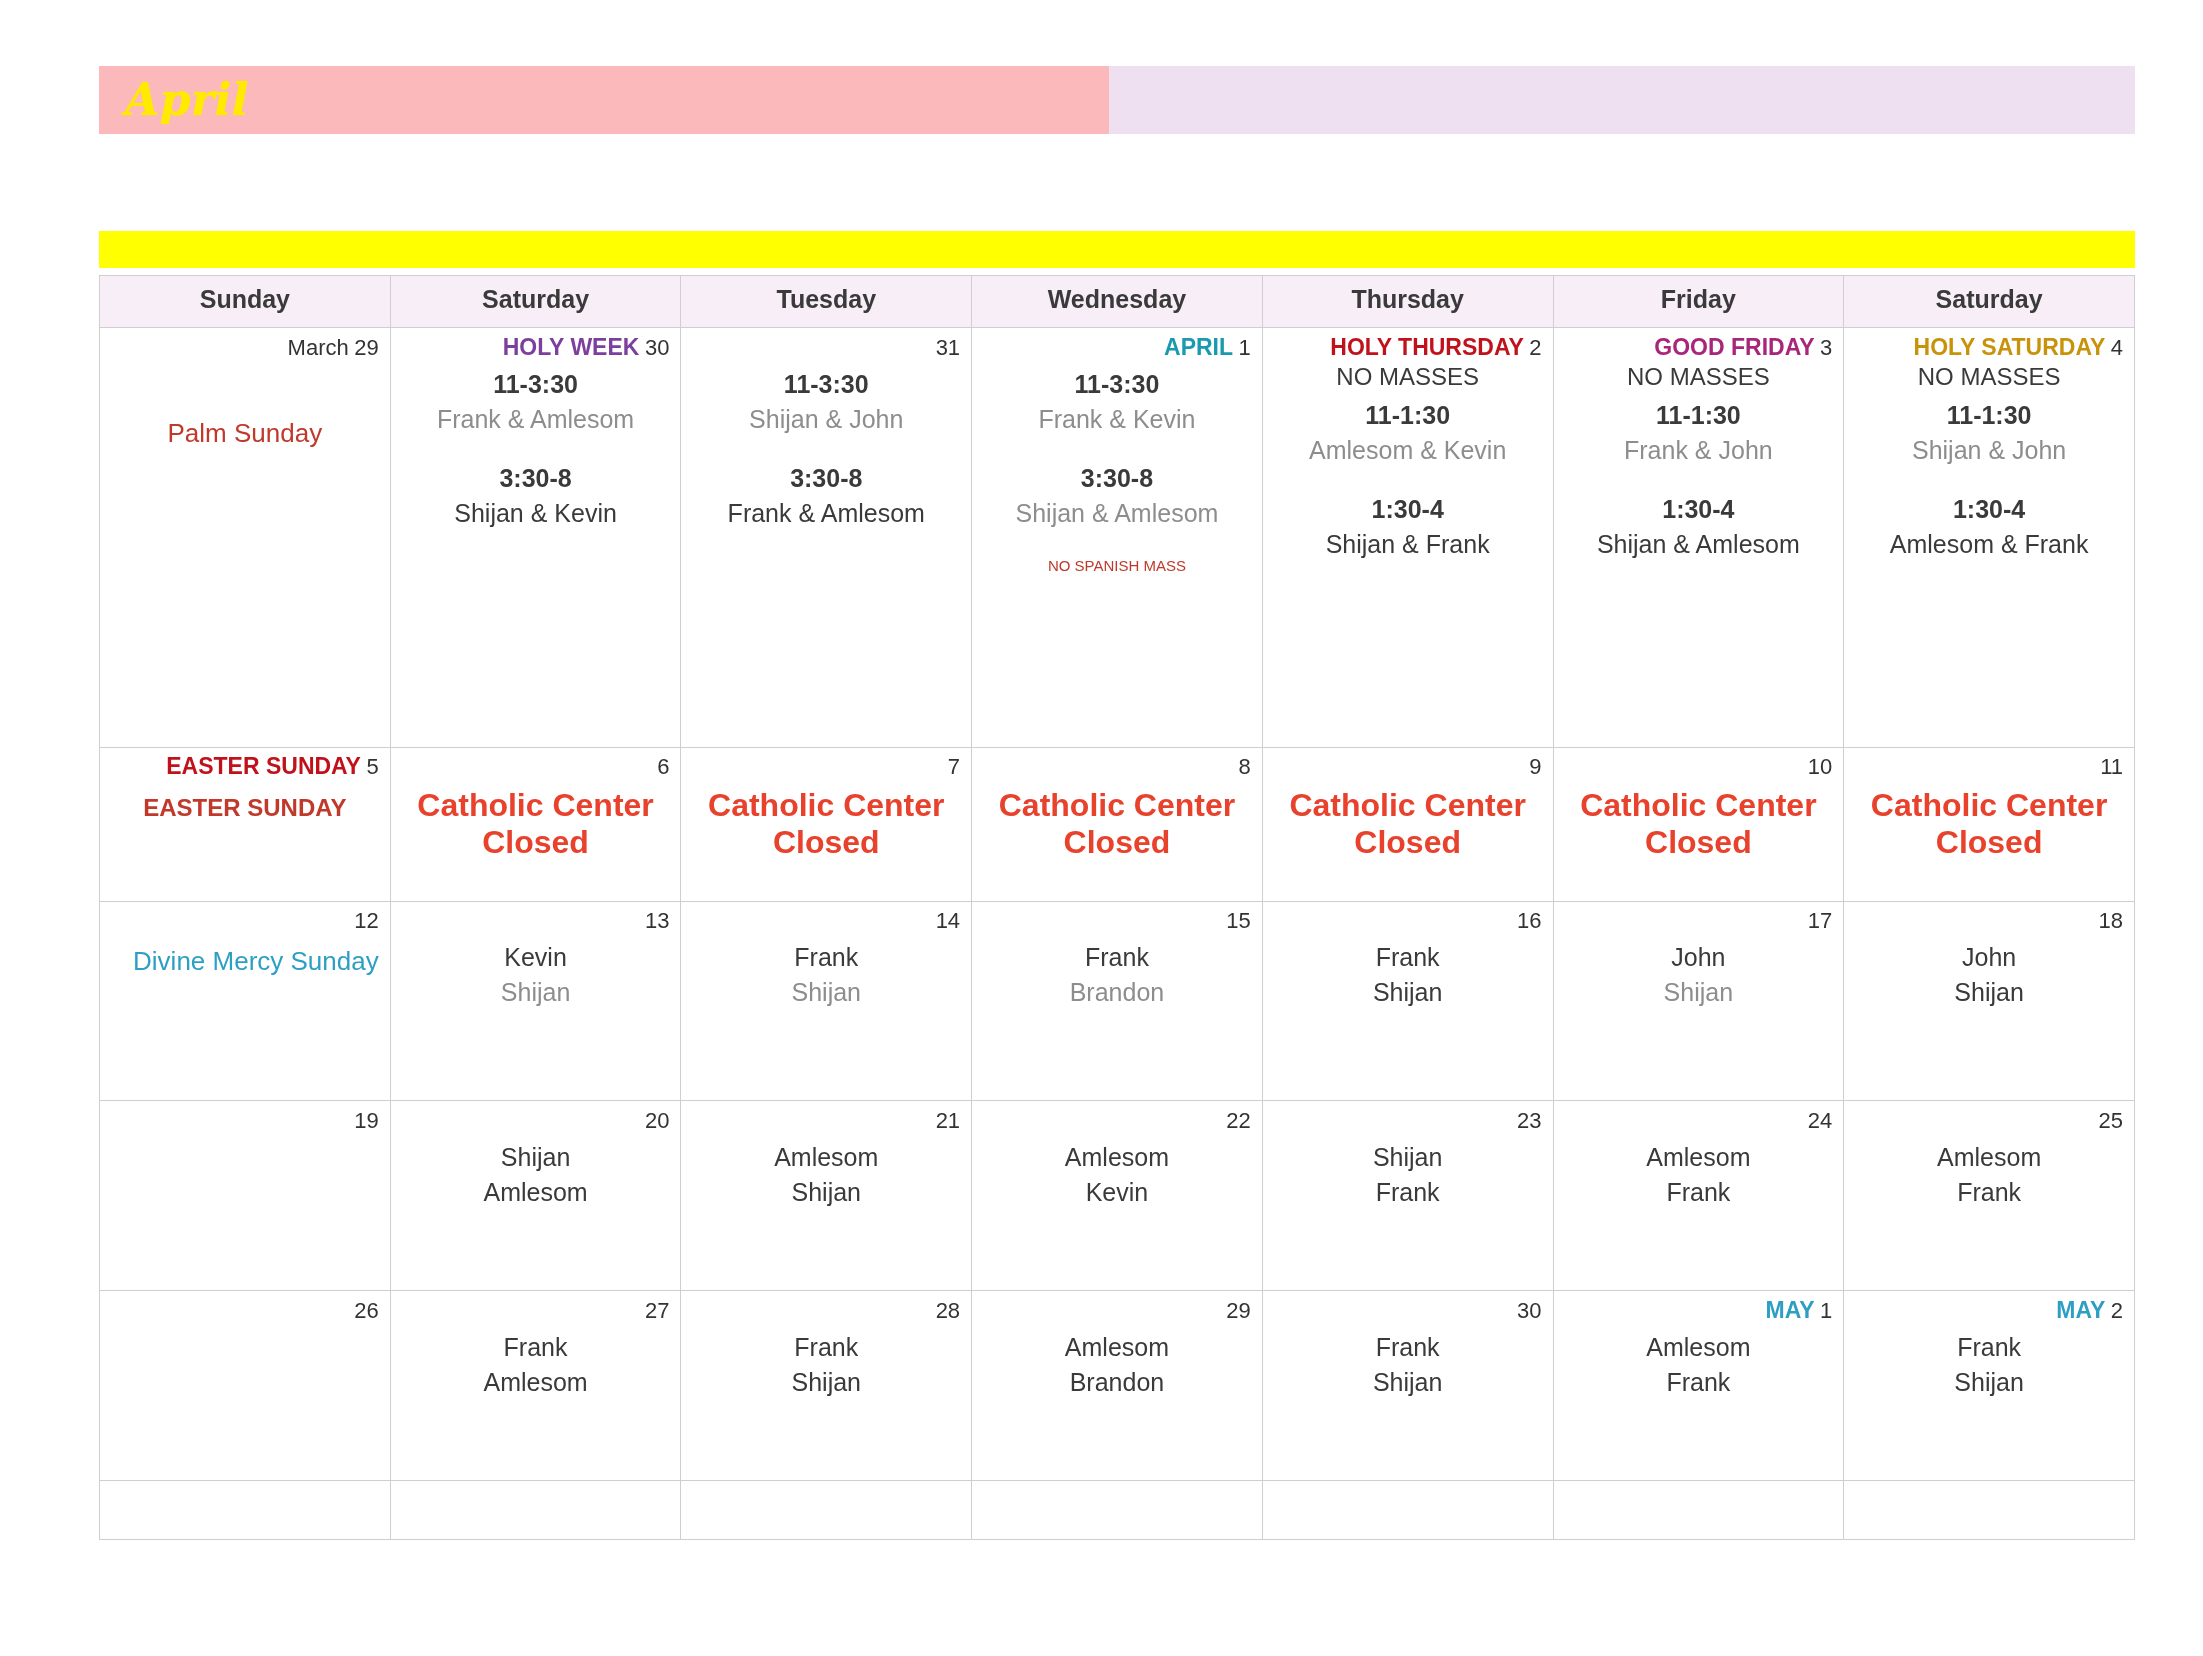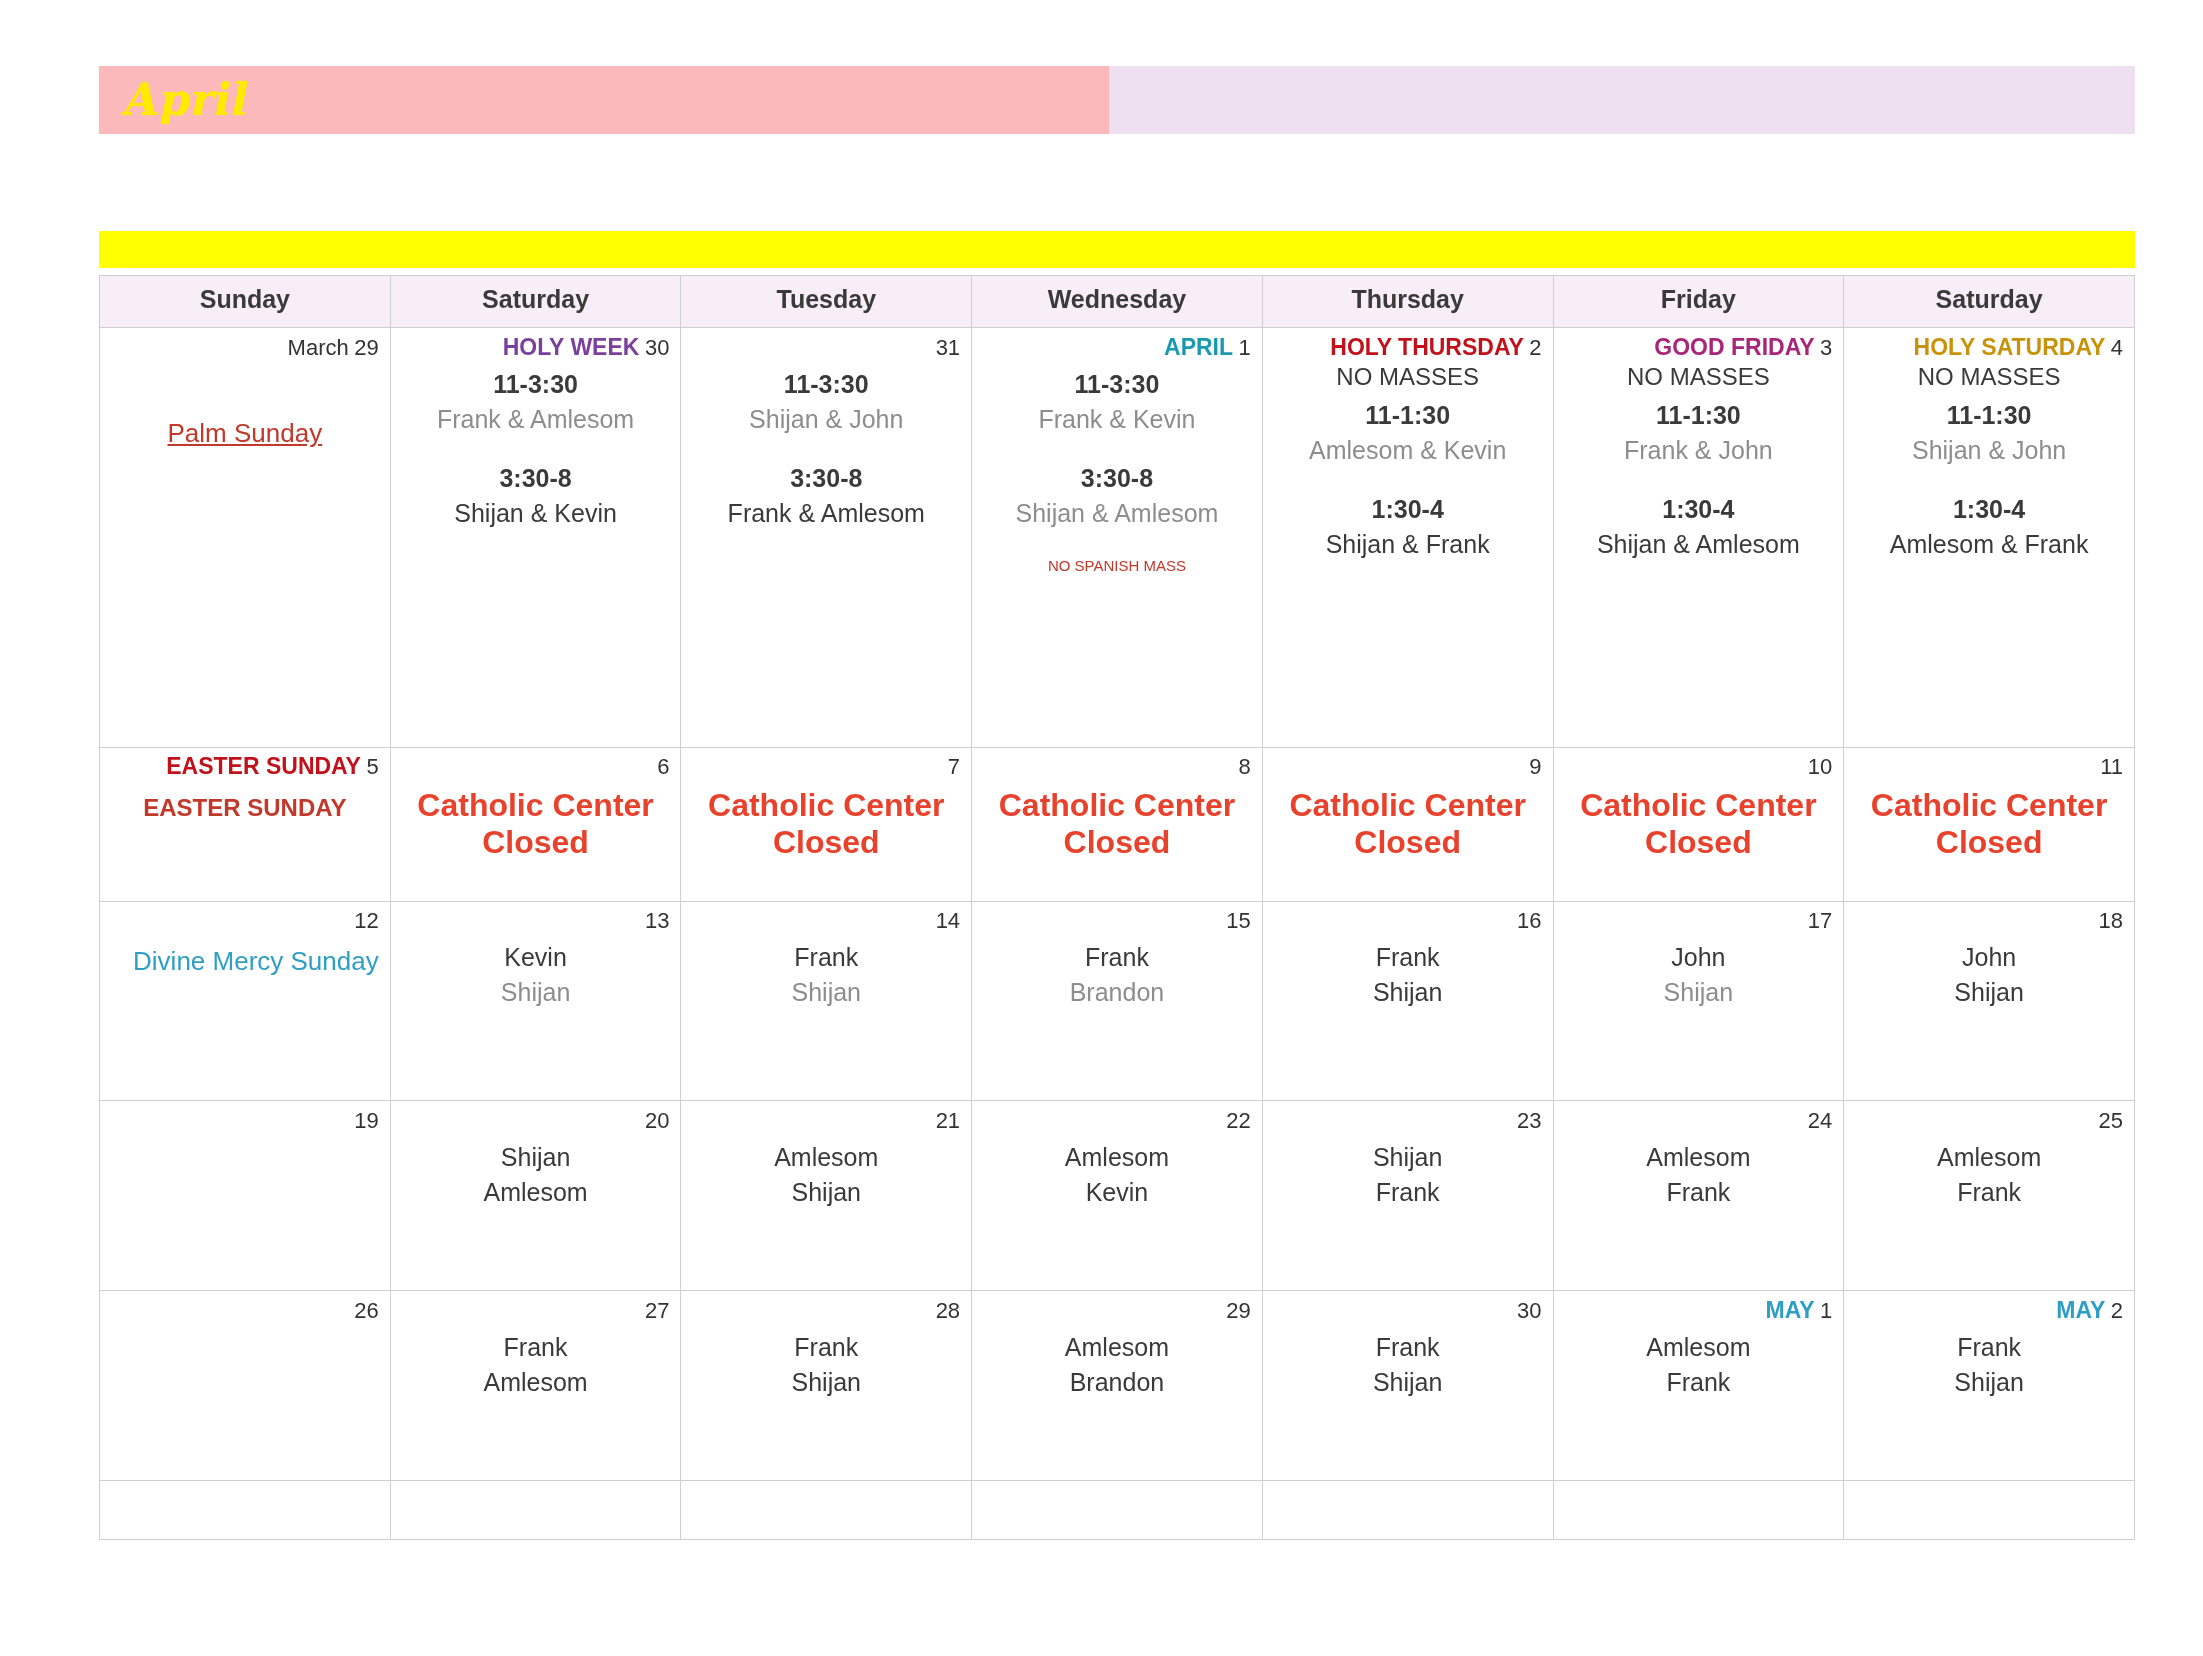--- a/index.html
+++ b/index.html
@@ -145,21 +145,20 @@
     font-weight: bold;
     font-size: 24px;
     text-align: center;
     margin-top: 13px;
   }
   .palm {
     color: #c0392b;
     font-size: 26px;
     text-align: center;
     margin-top: 57px;
-    text-decoration: underline;
   }
   .divine {
     color: #2e9fc4;
     font-size: 26px;
     line-height: 35px;
     text-align: right;
     margin-top: 9.2px;
   }
   .hol-purple { color: #7b3f9d; }
   .hol-teal { color: #1a9ab0; }

